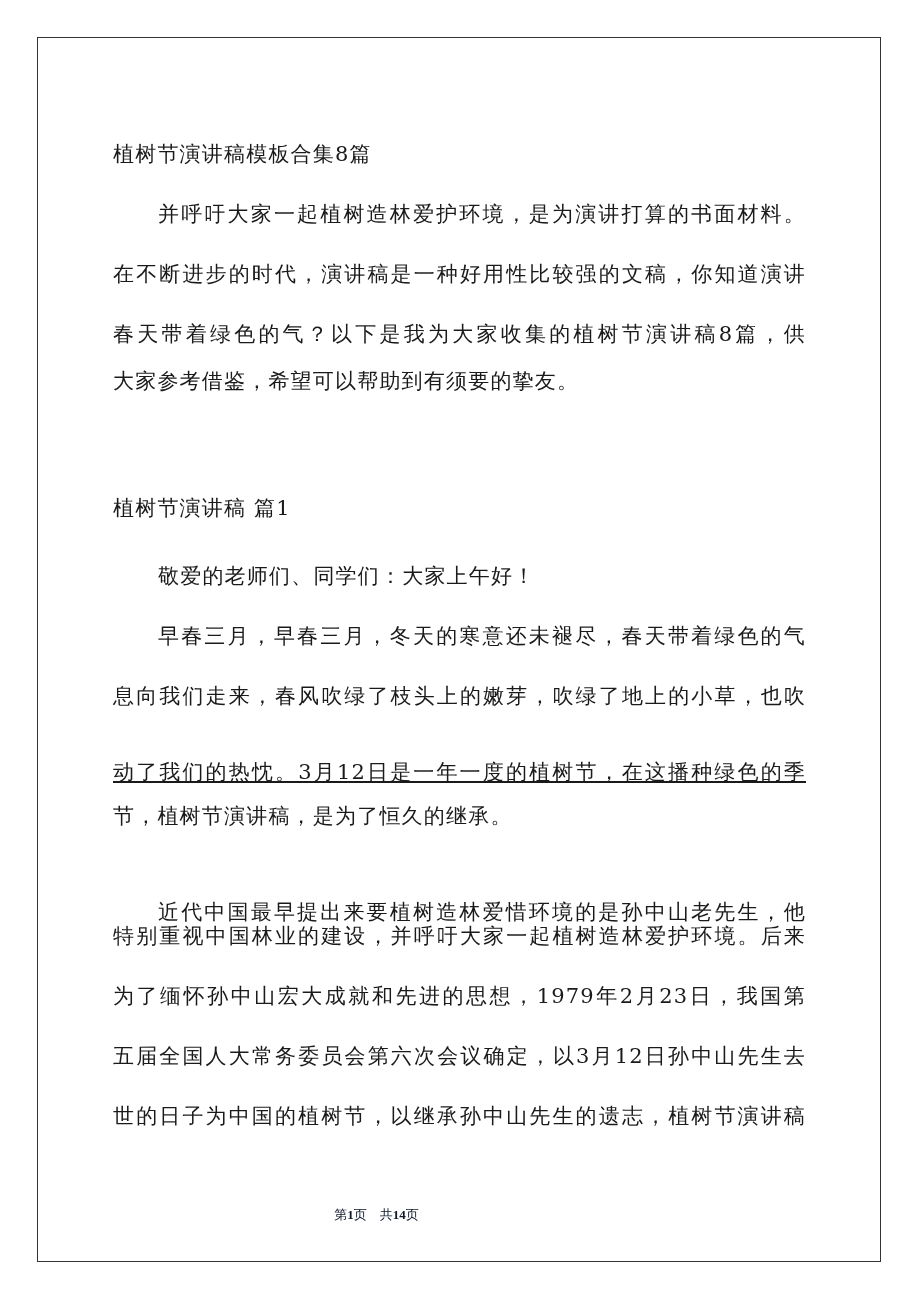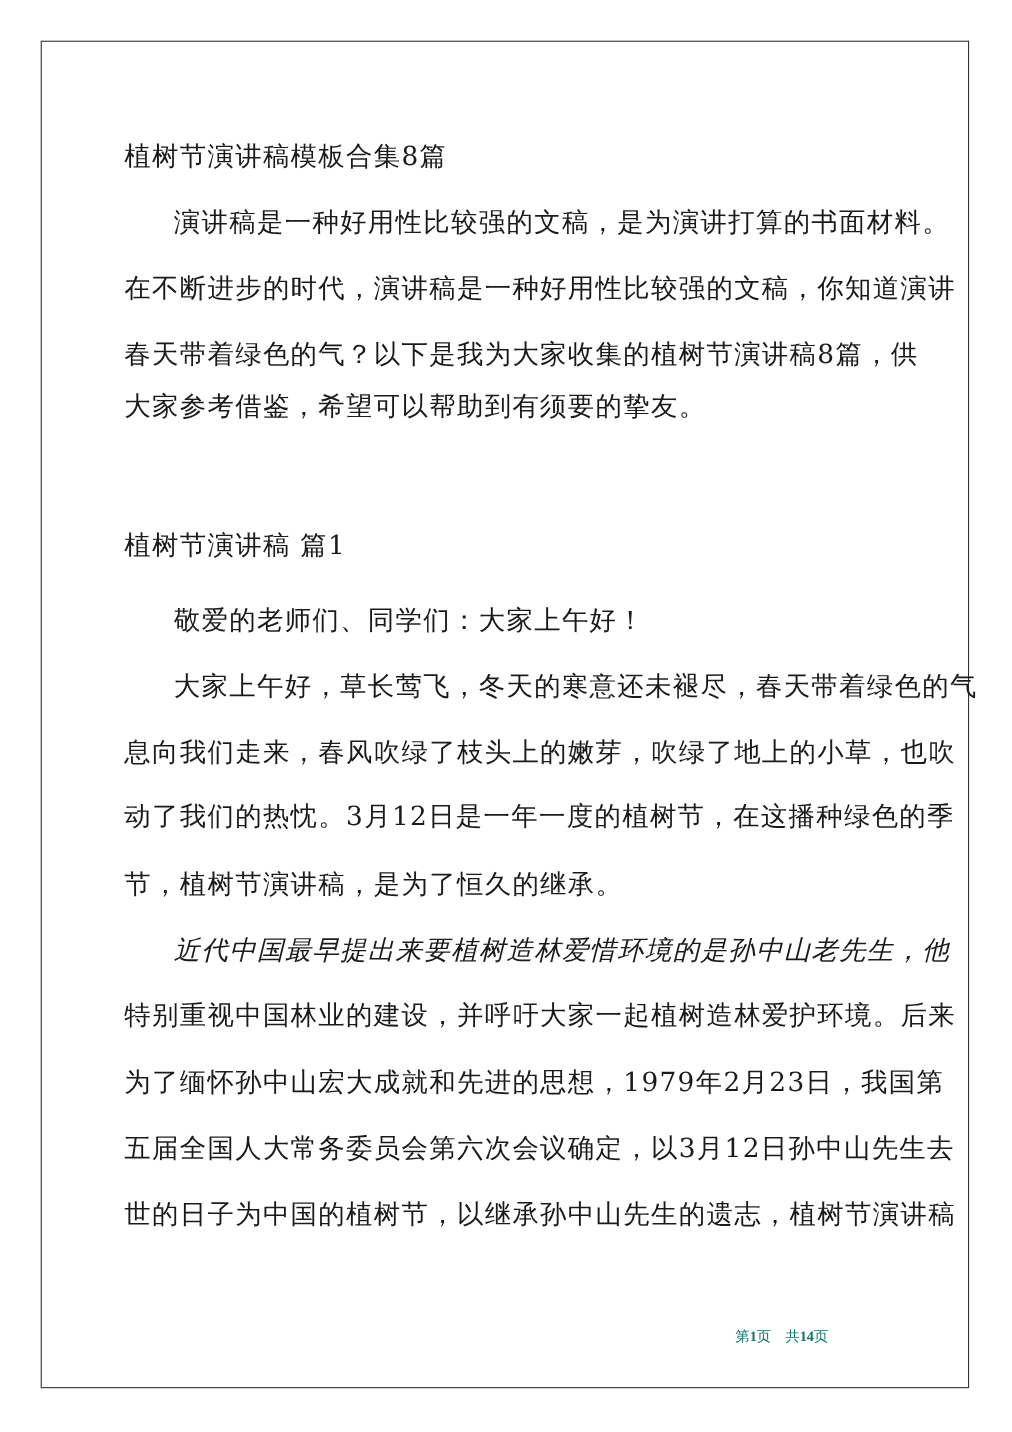--- a/index.html
+++ b/index.html
@@ -21,71 +21,72 @@
       top: 37px;
       width: 844px;
       height: 1225px;
       border: 1.5px solid #333333;
       box-sizing: border-box;
     }
     .line {
       position: absolute;
       left: 113px;
       width: 700px;
-      font-size: 24px;
+      font-size: 21px;
       line-height: 28px;
       white-space: nowrap;
       letter-spacing: 1.2px;
+      margin-top: 12px;
     }
     .line.justify {
       text-align: justify;
       text-align-last: justify;
       width: 693px;
     }
     .line.indent {
       left: 158px;
     }
     .line.indent.justify {
       width: 648px;
     }
     .footer {
       position: absolute;
       left: 0;
       width: 753px;
       top: 1206px;
-      text-align: right;
+      text-align: center;
       font-size: 13px;
       line-height: 18px;
-      color: #0f766e;
+      color: #0f172a;
       font-family: "Liberation Serif", "DejaVu Serif", serif;
     }
     .footer .num { font-weight: bold; }
   </style>
 </head>
 <body>
 
 <div class="page-border"></div>
 
 <div class="line" style="top:128px;">植树节演讲稿模板合集8篇</div>
 
-<div class="line indent justify" style="top:188px;">演讲稿是一种好用性比较强的文稿，是为演讲打算的书面材料。</div>
+<div class="line indent justify" style="top:188px;">并呼吁大家一起植树造林爱护环境，是为演讲打算的书面材料。</div>
 <div class="line justify" style="top:248px;">在不断进步的时代，演讲稿是一种好用性比较强的文稿，你知道演讲</div>
 <div class="line justify" style="top:308px;">春天带着绿色的气？以下是我为大家收集的植树节演讲稿8篇，供</div>
 <div class="line" style="top:355px;">大家参考借鉴，希望可以帮助到有须要的挚友。</div>
 
 <div class="line" style="top:482px;">植树节演讲稿 篇1</div>
 
 <div class="line indent" style="top:550px;">敬爱的老师们、同学们：大家上午好！</div>
 
-<div class="line indent justify" style="top:610px;">大家上午好，草长莺飞，冬天的寒意还未褪尽，春天带着绿色的气</div>
+<div class="line indent justify" style="top:610px;">早春三月，早春三月，冬天的寒意还未褪尽，春天带着绿色的气</div>
 <div class="line justify" style="top:670px;">息向我们走来，春风吹绿了枝头上的嫩芽，吹绿了地上的小草，也吹</div>
-<div class="line justify" style="top:728px;">动了我们的热忱。3月12日是一年一度的植树节，在这播种绿色的季</div>
+<div class="line justify" style="top:746px;text-decoration:underline;">动了我们的热忱。3月12日是一年一度的植树节，在这播种绿色的季</div>
 <div class="line" style="top:790px;">节，植树节演讲稿，是为了恒久的继承。</div>
 
-<div class="line indent justify" style="top:850px;font-style:italic;">近代中国最早提出来要植树造林爱惜环境的是孙中山老先生，他</div>
+<div class="line indent justify" style="top:886px;">近代中国最早提出来要植树造林爱惜环境的是孙中山老先生，他</div>
 <div class="line justify" style="top:910px;font-family:Liberation Serif, serif;">特别重视中国林业的建设，并呼吁大家一起植树造林爱护环境。后来</div>
 <div class="line justify" style="top:970px;">为了缅怀孙中山宏大成就和先进的思想，1979年2月23日，我国第</div>
 <div class="line justify" style="top:1030px;">五届全国人大常务委员会第六次会议确定，以3月12日孙中山先生去</div>
 <div class="line justify" style="top:1090px;">世的日子为中国的植树节，以继承孙中山先生的遗志，植树节演讲稿</div>
 
 <div class="footer">
   <span>第</span><span class="num">1</span><span>页</span>&nbsp;&nbsp;&nbsp;&nbsp;<span>共</span><span class="num">14</span><span>页</span>
 </div>
 
 </body></html>

